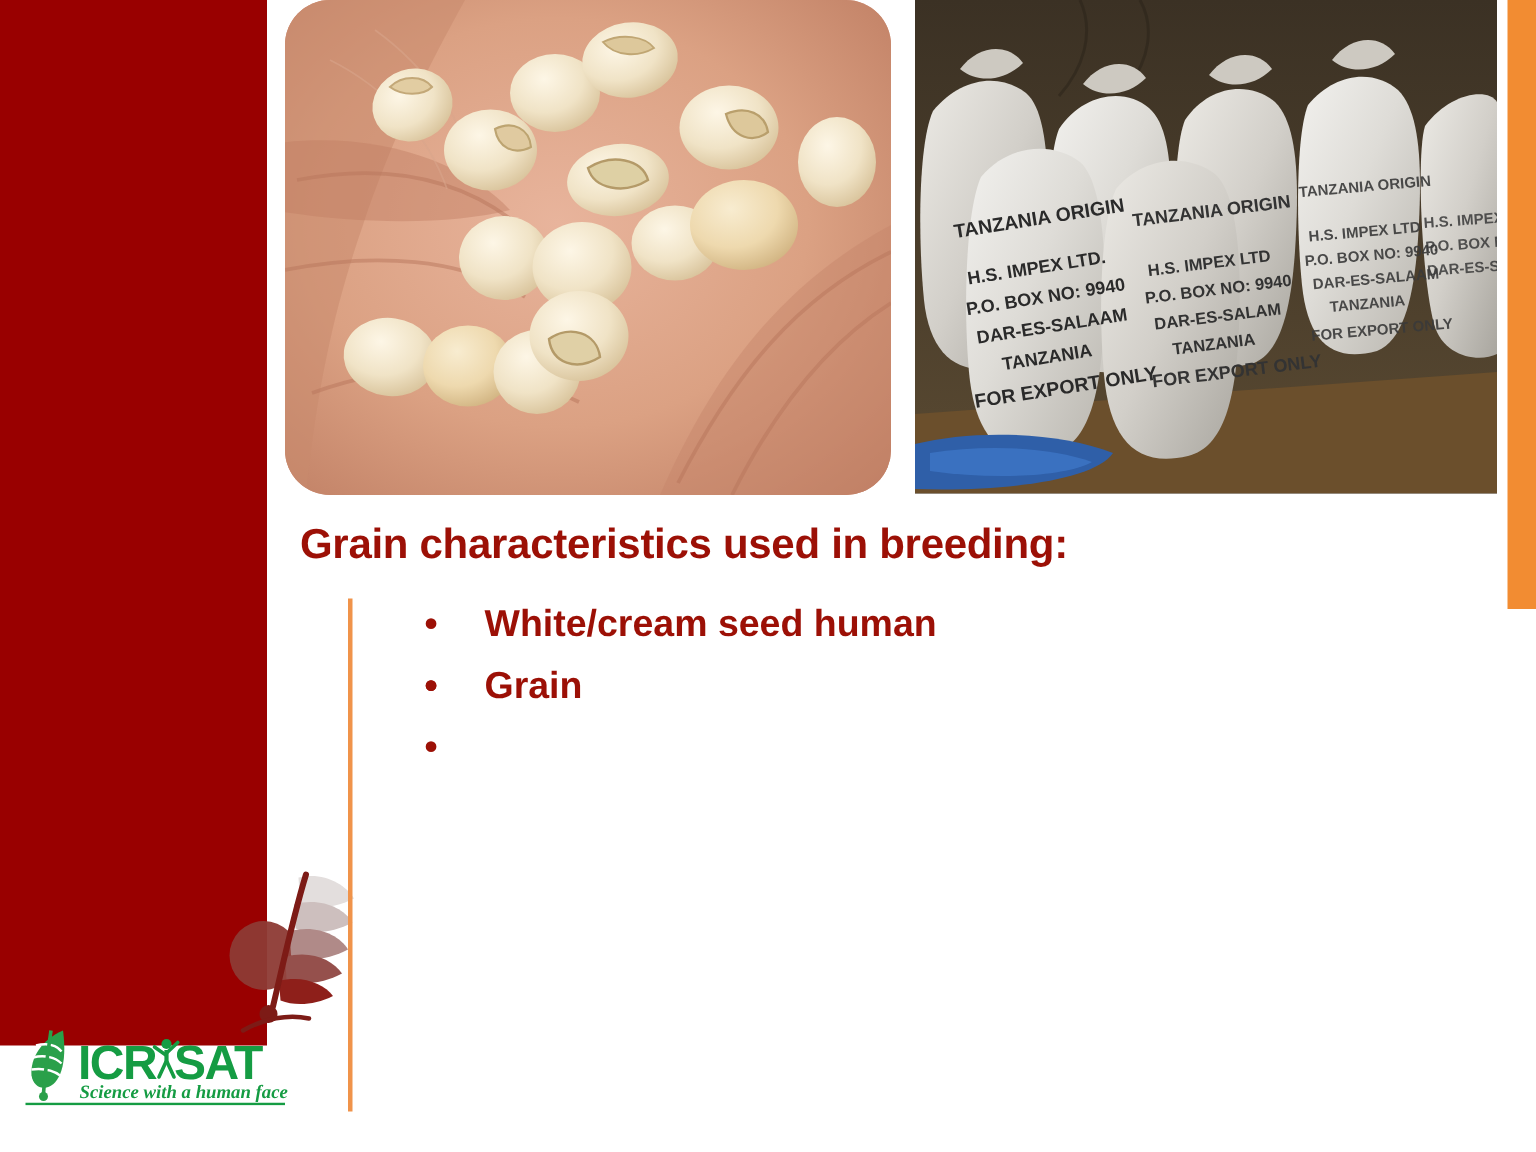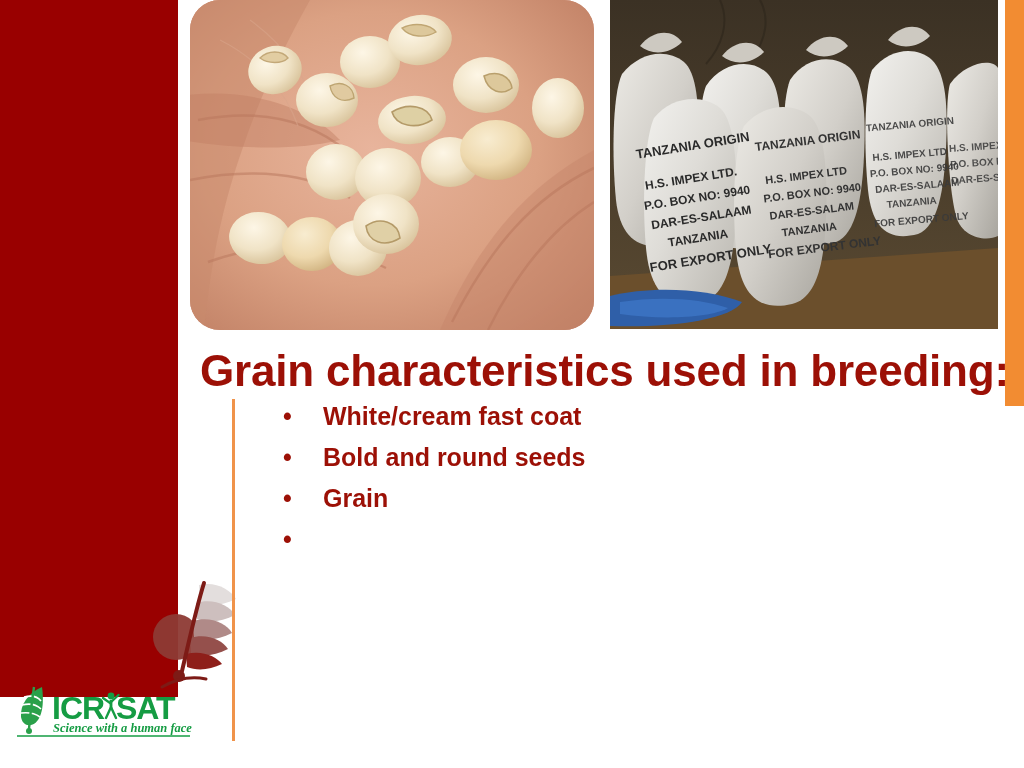--- a/index.html
+++ b/index.html
@@ -40,21 +40,21 @@
   
   .photo-bags{
     position:absolute;left:610px;top:0;width:388px;height:329px;
     overflow:hidden;background:#4a3b28;
   }
   .photo-bags svg{display:block;width:100%;height:100%;}
 
   
   .title{
     position:absolute;left:200px;top:348px;width:780px;
-    color:#9c1006;font-size:44px;font-weight:bold;letter-spacing:-0.2px;
+    color:#9c1006;font-size:28px;font-weight:bold;letter-spacing:-0.2px;
     line-height:1.05;white-space:nowrap;
   }
 
   
   .bullets{
     position:absolute;left:278px;top:396px;width:640px;
     list-style:none;margin:0;padding:0;
   }
   .bullets li{
     position:relative;color:#9c1006;font-size:25px;font-weight:bold;
@@ -249,25 +249,24 @@
     </svg>
   </div>
 
   <div class="content-rule"></div>
 
   <div class="title">Grain characteristics used in breeding:</div>
 
   <ul class="bullets">
     <li>
       <span class="bdot">•</span>
-      <span>White/cream fast coat</span>
+      <span>White/cream seed human</span>
     </li>
     <li>
       <span class="bdot">•</span>
-      <span>Bold and round seeds</span>
     </li>
     <li>
       <span class="bdot">•</span>
       <span>Grain</span>
     </li>
     <li>
       <span class="bdot">•</span>
     </li>
   </ul>
 

